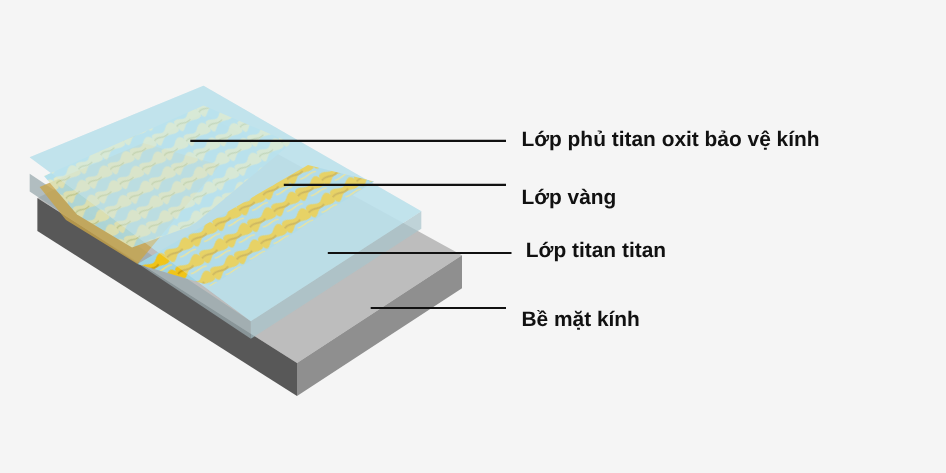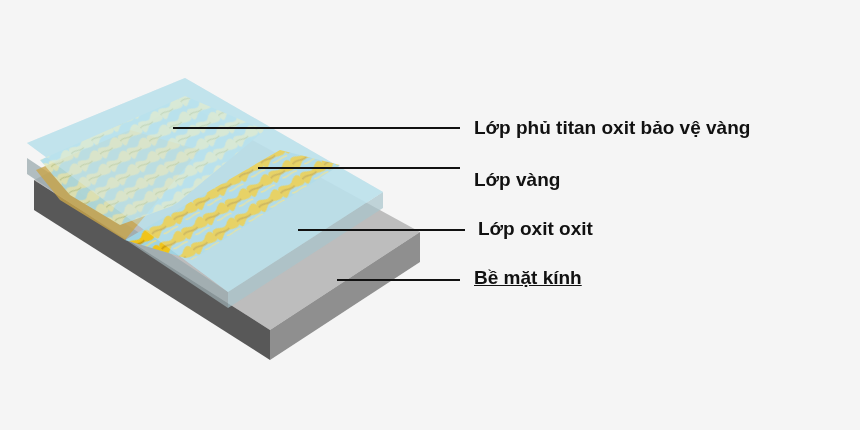--- a/index.html
+++ b/index.html
@@ -50,16 +50,16 @@
   <polygon points="27,143 185,78 383,192 228,292" fill="#d8eef5" opacity="0.35"></polygon>
 
   <g stroke="#111" stroke-width="2">
     <line id="l0" x1="173" y1="128" x2="460" y2="128"></line>
     <line id="l1" x1="258" y1="168" x2="460" y2="168"></line>
     <line id="l2" x1="298" y1="230" x2="465" y2="230"></line>
     <line id="l3" x1="337" y1="280" x2="460" y2="280"></line>
   </g>
 </svg>
 
-<div class="label" style="left:474px; top:117px;">Lớp phủ titan oxit bảo vệ vàng</div>
+<div class="label" style="left:474px; top:117px;">Lớp phủ titan oxit bảo vệ kính</div>
 <div class="label" style="left:474px; top:169px;">Lớp vàng</div>
-<div class="label" style="left:478px; top:218px;">Lớp oxit oxit</div>
-<div class="label" style="left:474px; top:267px;text-decoration:underline;">Bề mặt kính</div>
+<div class="label" style="left:478px; top:218px;">Lớp titan titan</div>
+<div class="label" style="left:474px; top:280px;">Bề mặt kính</div>
 
 </body></html>

